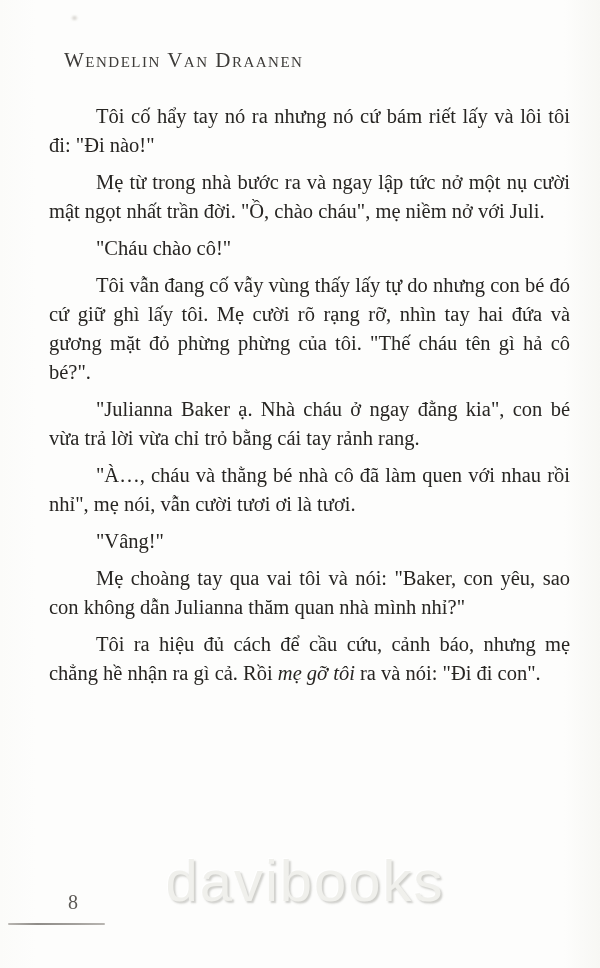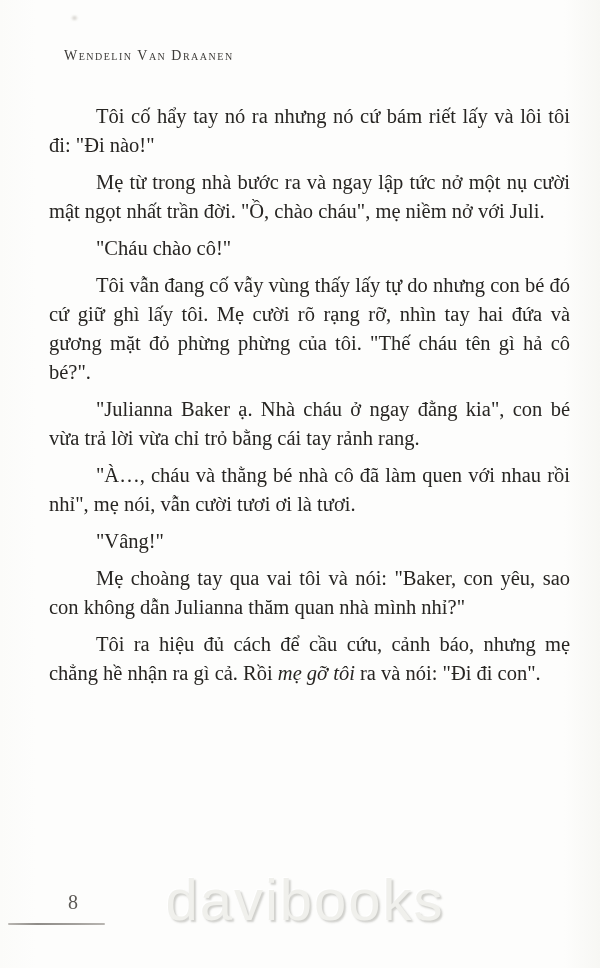--- a/index.html
+++ b/index.html
@@ -11,21 +11,21 @@
   .book-page{
     position:relative;
     width:600px;height:968px;
     background:linear-gradient(90deg,#fbfbf9 0%,#fdfdfc 6%,#fdfdfc 94%,#f7f7f4 100%);
     overflow:hidden;
   }
   .author-header{
     position:absolute;
     top:48px;left:64px;
     font-variant:small-caps;
-    font-size:14px;
+    font-size:21px;
     letter-spacing:1.5px;
     color:#3d3b38;
   }
   .text-block{
     position:absolute;
     top:102px;left:42px;
     width:521px;
     font-size:20.5px;
     line-height:29px;
     text-align:justify;
@@ -47,21 +47,20 @@
   .watermark-brand{
     position:absolute;
     top:852px;left:150px;width:310px;
     text-align:center;
     font-family:"Liberation Sans", sans-serif;
     font-size:58px;
     line-height:1;
     letter-spacing:2px;
     color:#f0f0ec;
     text-shadow:2px 2px 2px rgba(150,150,145,0.45), -1px -1px 1px rgba(255,255,255,0.9);
-    margin-top:19px;
   }
   .watermark-slogan{
     position:absolute;
     top:903px;left:190px;width:300px;
     text-align:center;
     font-family:"Liberation Sans", sans-serif;
     font-size:25px;
     letter-spacing:2px;
     color:#f0f0ec;
     text-shadow:1px 1px 1px rgba(150,150,145,0.5), -1px -1px 1px rgba(255,255,255,0.9);

